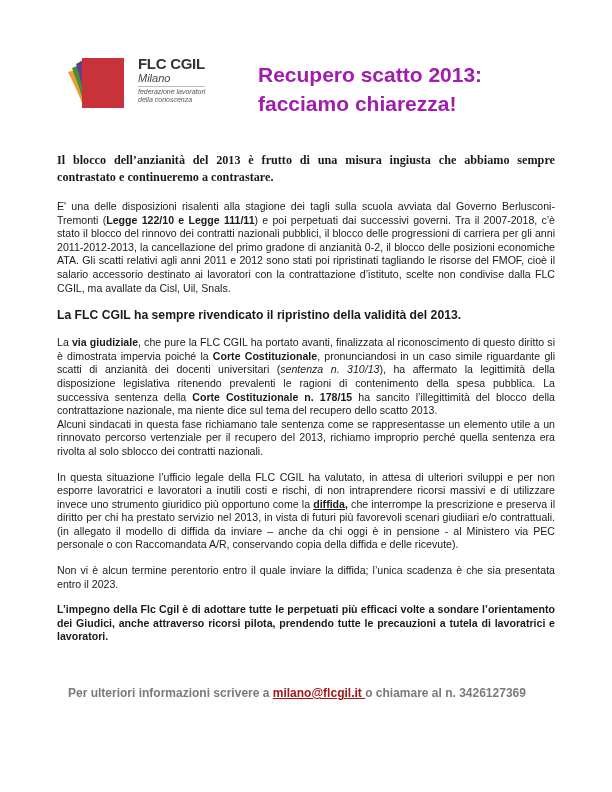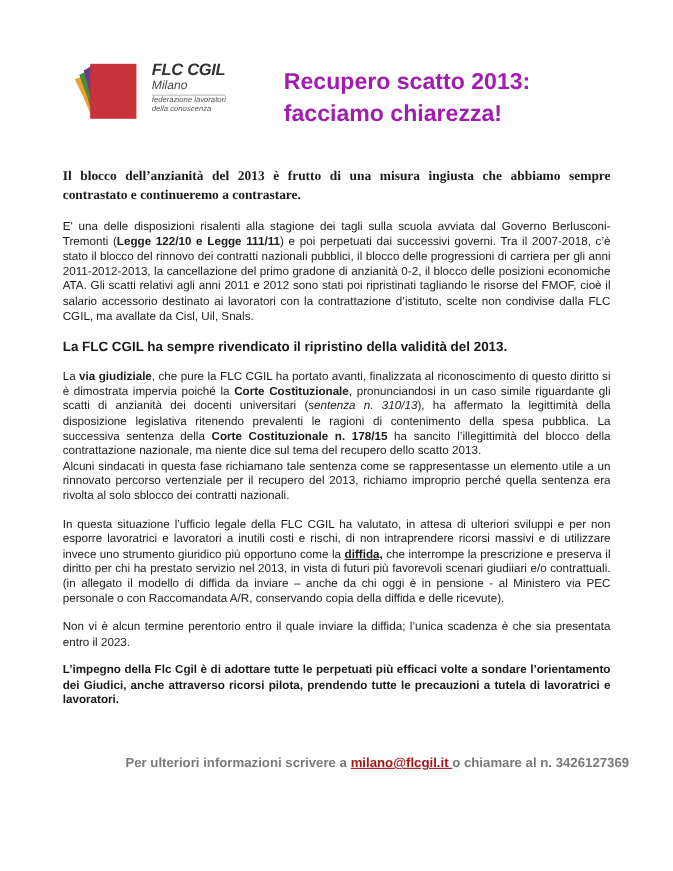--- a/index.html
+++ b/index.html
@@ -1,32 +1,32 @@
 <!DOCTYPE html>
 <html><head>
 <meta charset="utf-8">
 <style>
   html, body { margin:0; padding:0; background:#ffffff; }
   body { width:612px; height:792px; position:relative; overflow:hidden;
          font-family:"Liberation Sans", "DejaVu Sans", sans-serif; color:#1a1a1a; }
   .logo { position:absolute; left:66px; top:56px; width:140px; height:60px; }
   .logo-mark { position:absolute; left:0; top:0; width:60px; height:56px; }
   .logo-text { position:absolute; left:72px; top:0; }
-  .logo-name { font-weight:bold; font-size:15px; color:#333; letter-spacing:-0.3px; line-height:16px;font-style:italic; }
+  .logo-name { font-weight:bold; font-size:15px; color:#333; letter-spacing:-0.3px; line-height:16px; }
   .logo-city { font-style:italic; font-size:11px; color:#444; line-height:12px; }
   .logo-sub { font-style:italic; font-size:7px; color:#555; line-height:8px; border-top:1px solid #bbb; margin-top:2px; padding-top:1px; }
   .title { position:absolute; left:258px; top:60px; width:300px;
            font-weight:bold; font-size:21px; line-height:29px; color:#a21caf; }
   .content { position:absolute; left:57px; top:152px; width:498px; font-size:10.6px; line-height:13.6px; }
   .lead { font-weight:bold; font-size:12.2px; line-height:17px; margin:0 0 14px 0; text-align:justify;font-family:Liberation Serif, serif; }
   .para { margin:0; text-align:justify; }
   .h2 { font-weight:bold; font-size:12.2px; line-height:16px; margin:12px 0 13px 0; }
   .gap { height:12px; }
   .closing { font-weight:bold; text-align:justify; margin:0; }
-  .footer { position:absolute; left:68px; top:686px; width:490px; font-weight:bold; font-size:12px; color:#7a7a7a;margin-left:46px; }
+  .footer { position:absolute; left:68px; top:686px; width:490px; font-weight:bold; font-size:12px; color:#7a7a7a; }
   .footer a { color:#a01818; text-decoration:underline; }
   b { font-weight:bold; }
   i { font-style:italic; }
   u { text-decoration:underline; }
 </style>
 </head>
 <body>
 
 <div class="logo">
   <svg class="logo-mark" viewBox="0 0 60 56">

